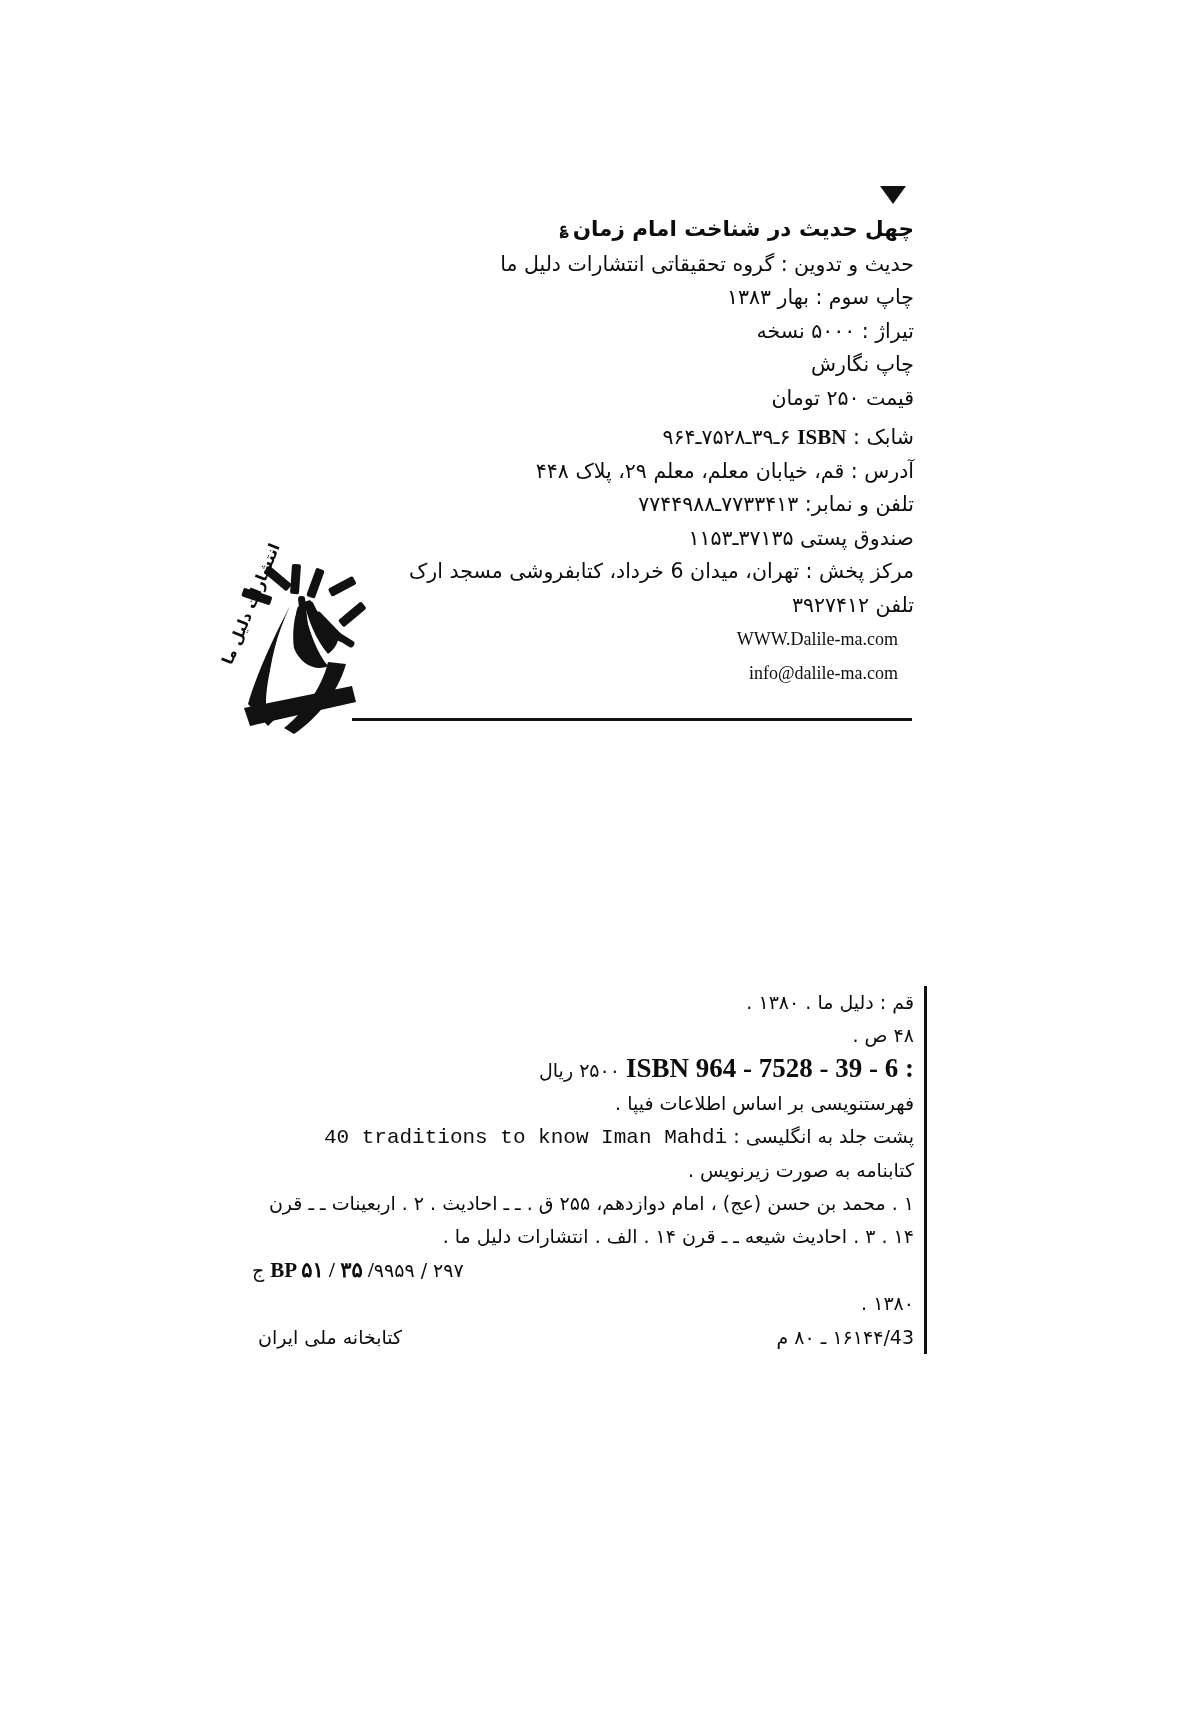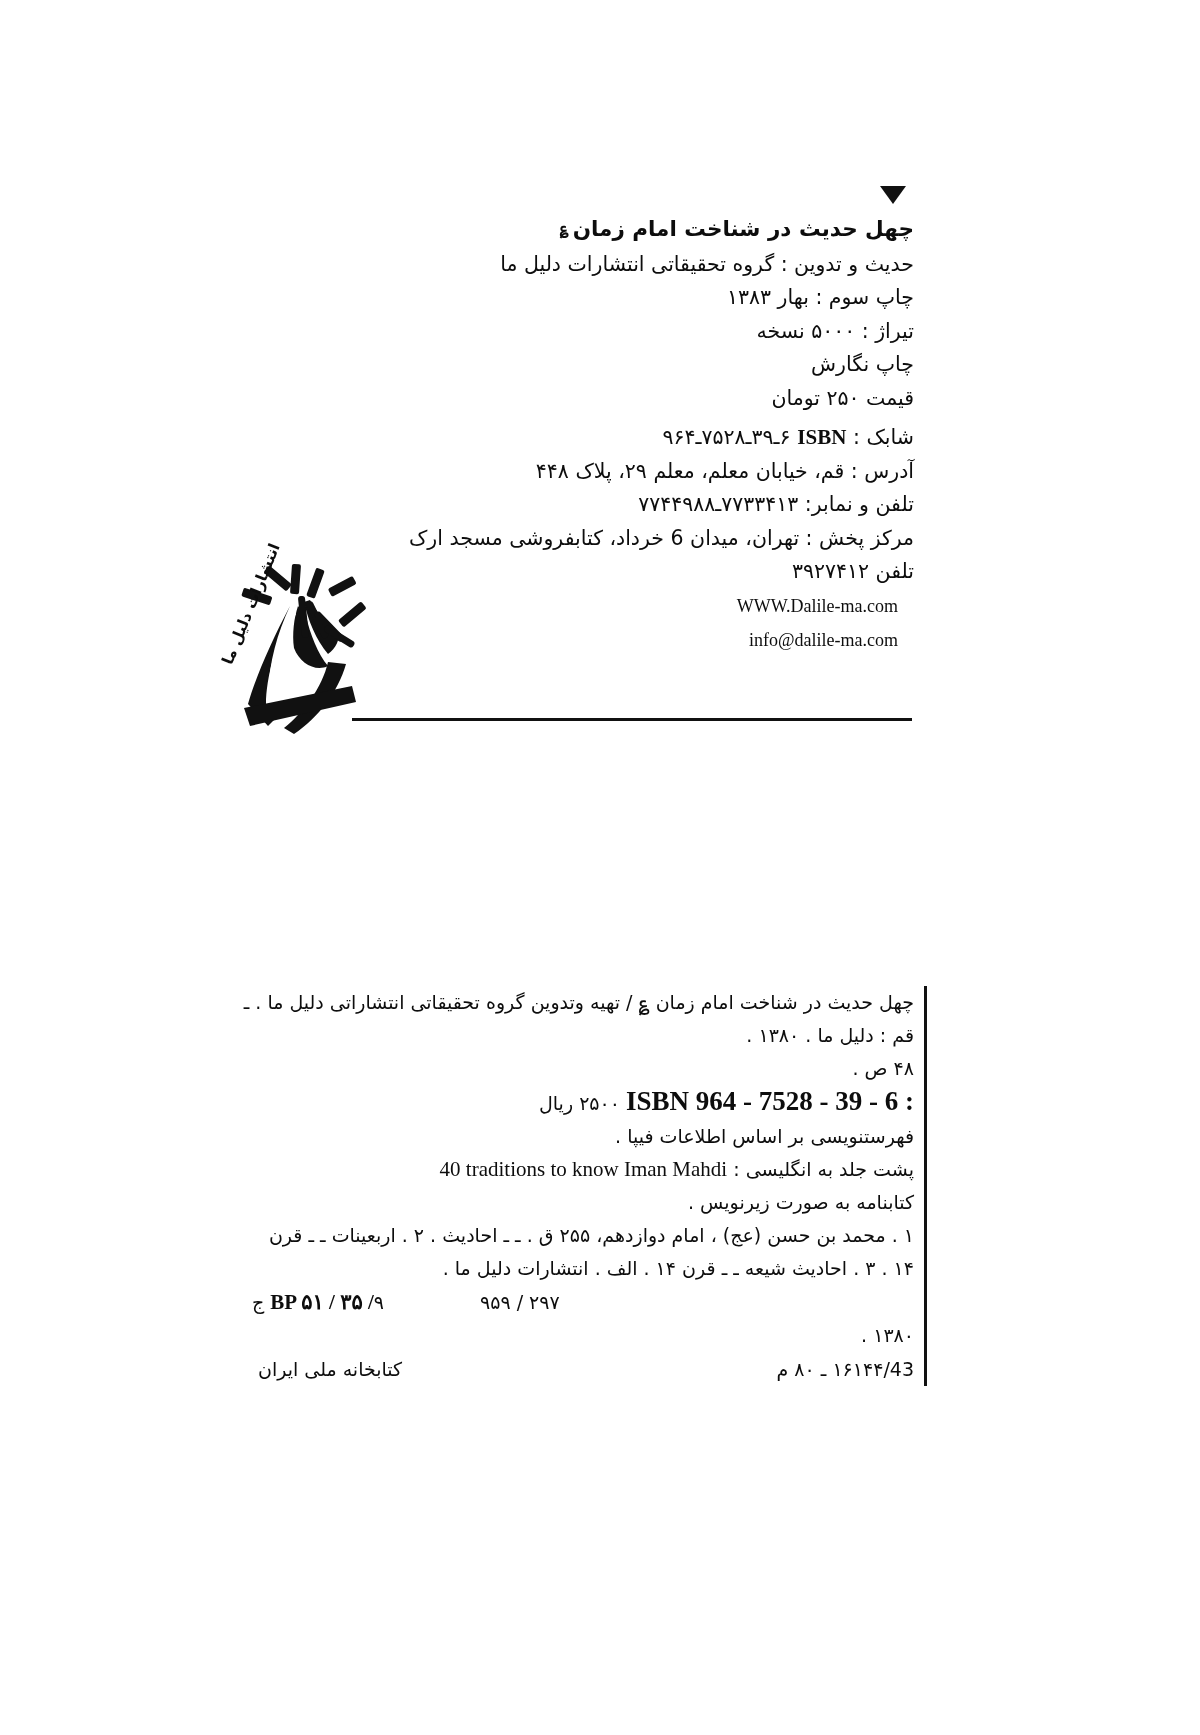--- a/index.html
+++ b/index.html
@@ -139,30 +139,29 @@
     direction: rtl;
   }
   .cip .isbn-cip {
     font-family: "Liberation Serif", serif;
     font-weight: bold;
     font-size: 27px;
     direction: ltr;
     display: inline-block;
   }
   .cip .eng {
-    font-family: Liberation Serif, serif;
+    font-family: Liberation Mono, monospace;
     font-size: 21px;
     direction: ltr;
     display: inline-block;
   }
   .cip .callrow {
     display: flex;
     flex-direction: row-reverse;
     justify-content: flex-start;
-    gap: 96px;
     padding-right: 128px;
     font-size: 19px;
     line-height: 34px;
   }
   .cip .callrow .bp {
     font-family: "Liberation Serif", serif;
     font-weight: bold;
     font-size: 21px;
   }
   .cip .lastrow {
@@ -190,20 +189,21 @@
     <div class="line">حدیث و تدوین : گروه تحقیقاتی انتشارات دلیل ما</div>
     <div class="line">چاپ سوم : بهار ۱۳۸۳</div>
     <div class="line">تیراژ : ۵۰۰۰ نسخه</div>
     <div class="line">چاپ نگارش</div>
     <div class="line">قیمت  ۲۵۰ تومان</div>
     <div class="line isbn-line">
       <span>شابک : </span><span class="isbn-tag">ISBN</span>&nbsp;<span class="isbn-num">۹۶۴ـ۷۵۲۸ـ۳۹ـ۶</span>
     </div>
     <div class="line">آدرس : قم، خیابان معلم، معلم ۲۹، پلاک ۴۴۸</div>
     <div class="line">تلفن و نمابر: ۷۷۳۳۴۱۳ـ۷۷۴۴۹۸۸</div>
+    <div class="line">صندوق پستی ۳۷۱۳۵ـ۱۱۵۳</div>
     <div class="line">مرکز پخش : تهران، میدان 6 خرداد، کتابفروشی مسجد ارک</div>
     <div class="line">تلفن ۳۹۲۷۴۱۲</div>
     <div class="latin-line">WWW.Dalile-ma.com</div>
     <div class="latin-line">info@dalile-ma.com</div>
   </div>
 
   <div class="logo-wrap">
     <svg viewBox="0 0 140 200" width="140" height="200" aria-hidden="true">
       <g fill="#111">
 
@@ -230,21 +230,20 @@
 
         <path d="M12 172 L120 150 L124 166 L18 190 Z"></path>
       </g>
     </svg>
   </div>
   <div class="logo-caption">انتشارات دلیل ما</div>
 
   <div class="rule"></div>
 
   <div class="cip">
-    <div class="line">چهل حدیث در شناخت امام زمان ؏ / تهیه وتدوین گروه تحقیقاتی انتشاراتی دلیل ما . ـ</div>
     <div class="line">قم : دلیل ما . ۱۳۸۰ .</div>
     <div class="line">۴۸ ص .</div>
     <div class="line ltr-mix">
       <span class="isbn-cip">ISBN 964 - 7528 - 39 - 6 :</span>&nbsp;<span class="nowrap">۲۵۰۰ ریال</span>
     </div>
     <div class="line">فهرستنویسی بر اساس اطلاعات فیپا .</div>
     <div class="line ltr-mix">
       <span>پشت جلد به انگلیسی :</span>&nbsp;<span class="eng">40 traditions to know Iman Mahdi</span>
     </div>
     <div class="line">کتابنامه به صورت زیرنویس .</div>

